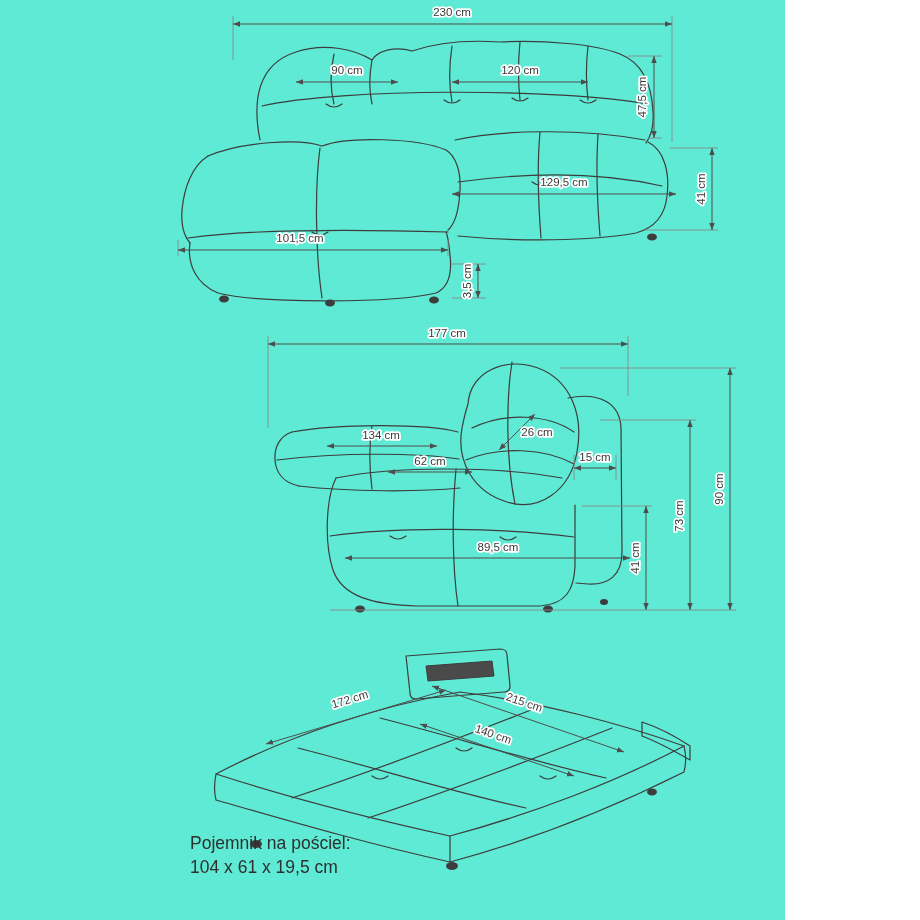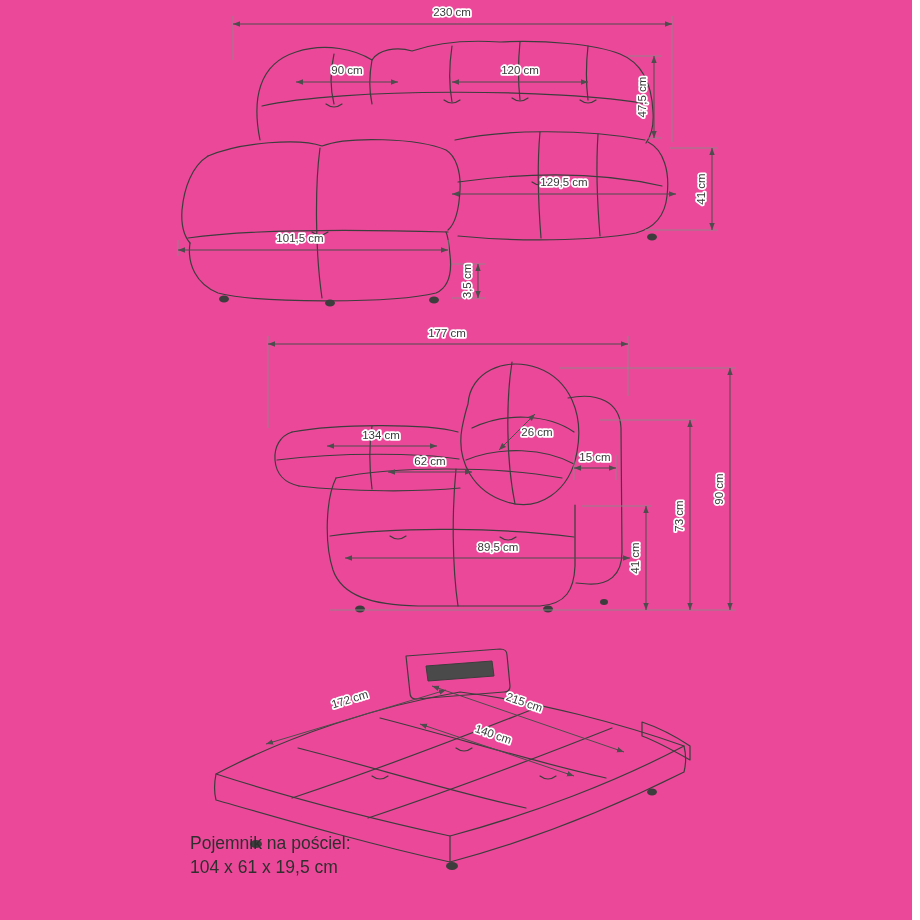--- a/index.html
+++ b/index.html
@@ -1,16 +1,16 @@
 <!DOCTYPE html>
 <html><head>
 <meta charset="utf-8">
 <style>
   html,body{margin:0;padding:0;background:#ffffff;}
-  .stage{position:relative;width:912px;height:920px;background:#ec4899;overflow:hidden;
+  .stage{position:relative;width:785px;height:920px;background:#5eead4;overflow:hidden;
          font-family:"Liberation Sans",sans-serif;}
   svg{display:block;}
   .art{fill:none;stroke:#3d3d3d;stroke-width:1.2;stroke-linecap:round;stroke-linejoin:round;}
   .leg{fill:#3d3d3d;stroke:none;}
   .slot{fill:#4a4a4a;stroke:#3d3d3d;stroke-width:1;}
   .dim{fill:none;stroke:#4d4d4d;stroke-width:1;}
   .ext{fill:none;stroke:#8a8a8a;stroke-width:0.9;}
   .lbl{font:11.5px "Liberation Sans",sans-serif;fill:#3a3a3a;text-anchor:middle;
        paint-order:stroke;stroke:#ffffff;stroke-width:3.5px;stroke-linejoin:round;}
   .note{font:17.5px "Liberation Sans",sans-serif;fill:#2f2f2f;text-anchor:start;}

